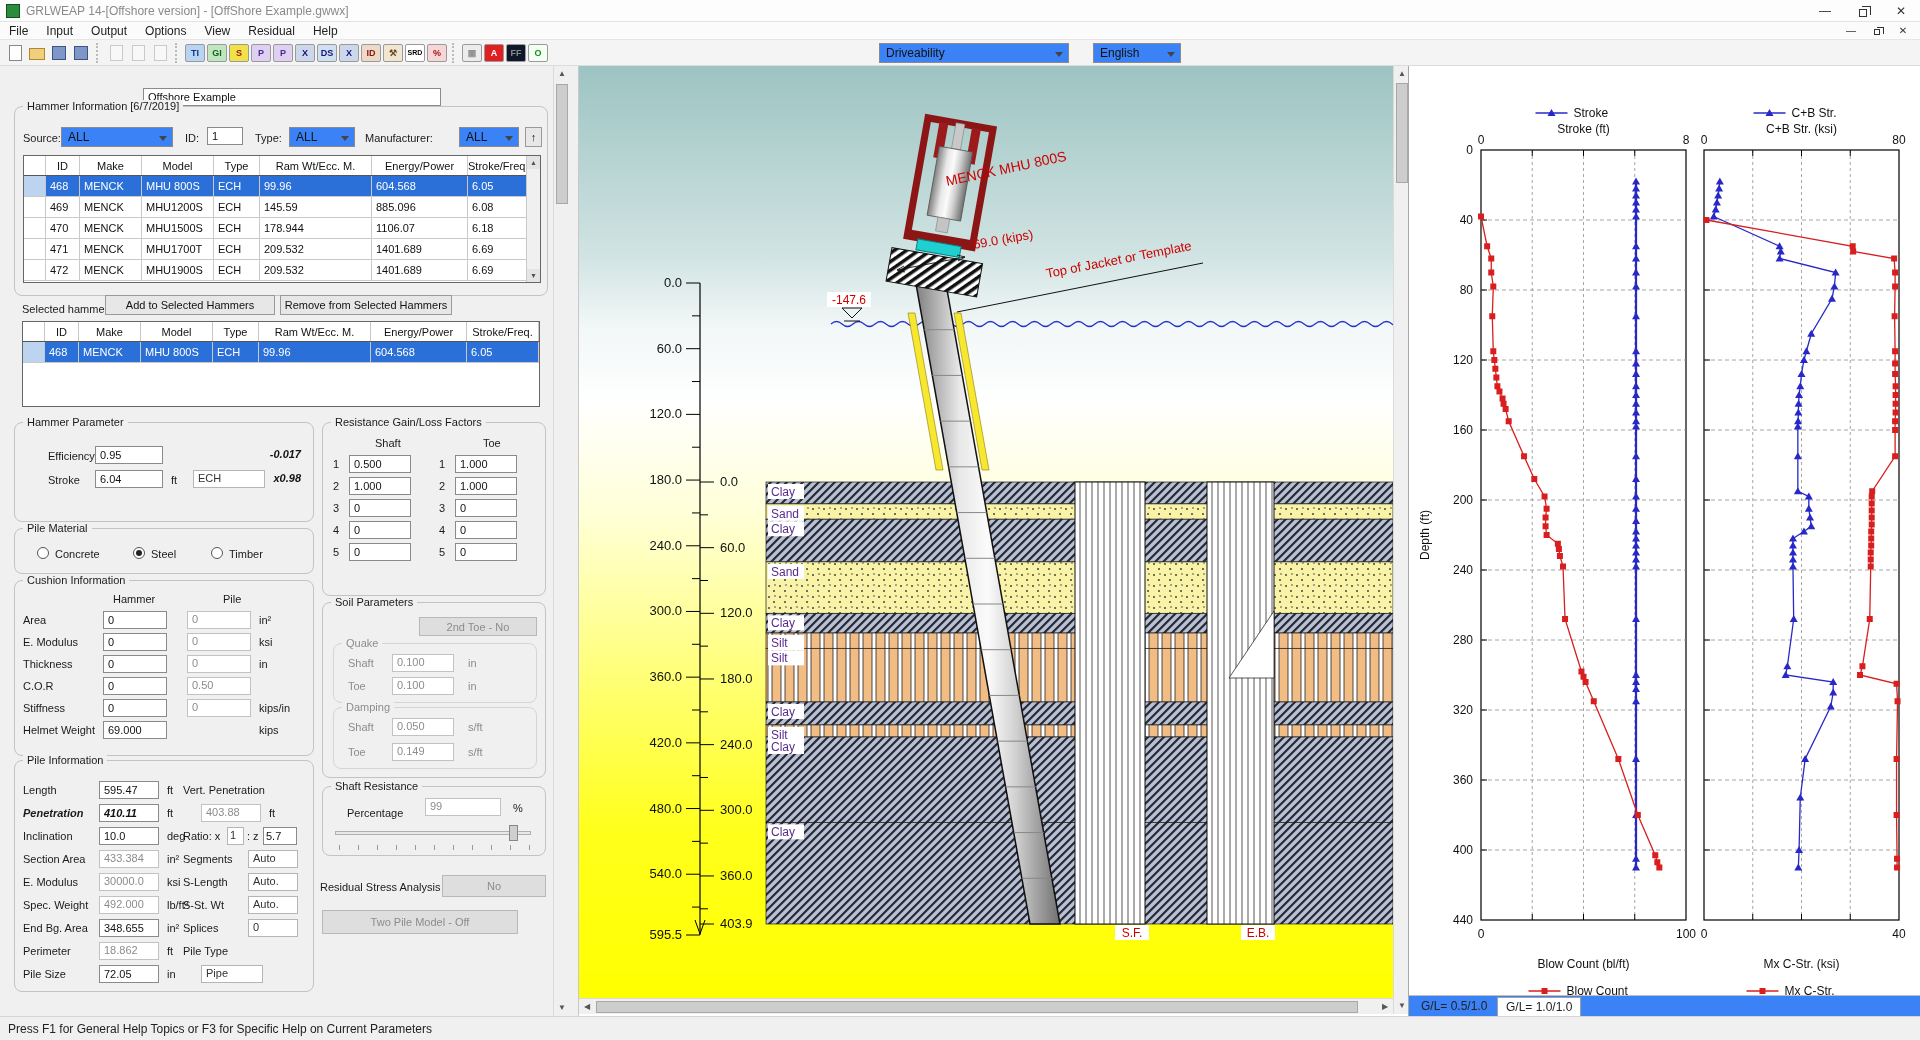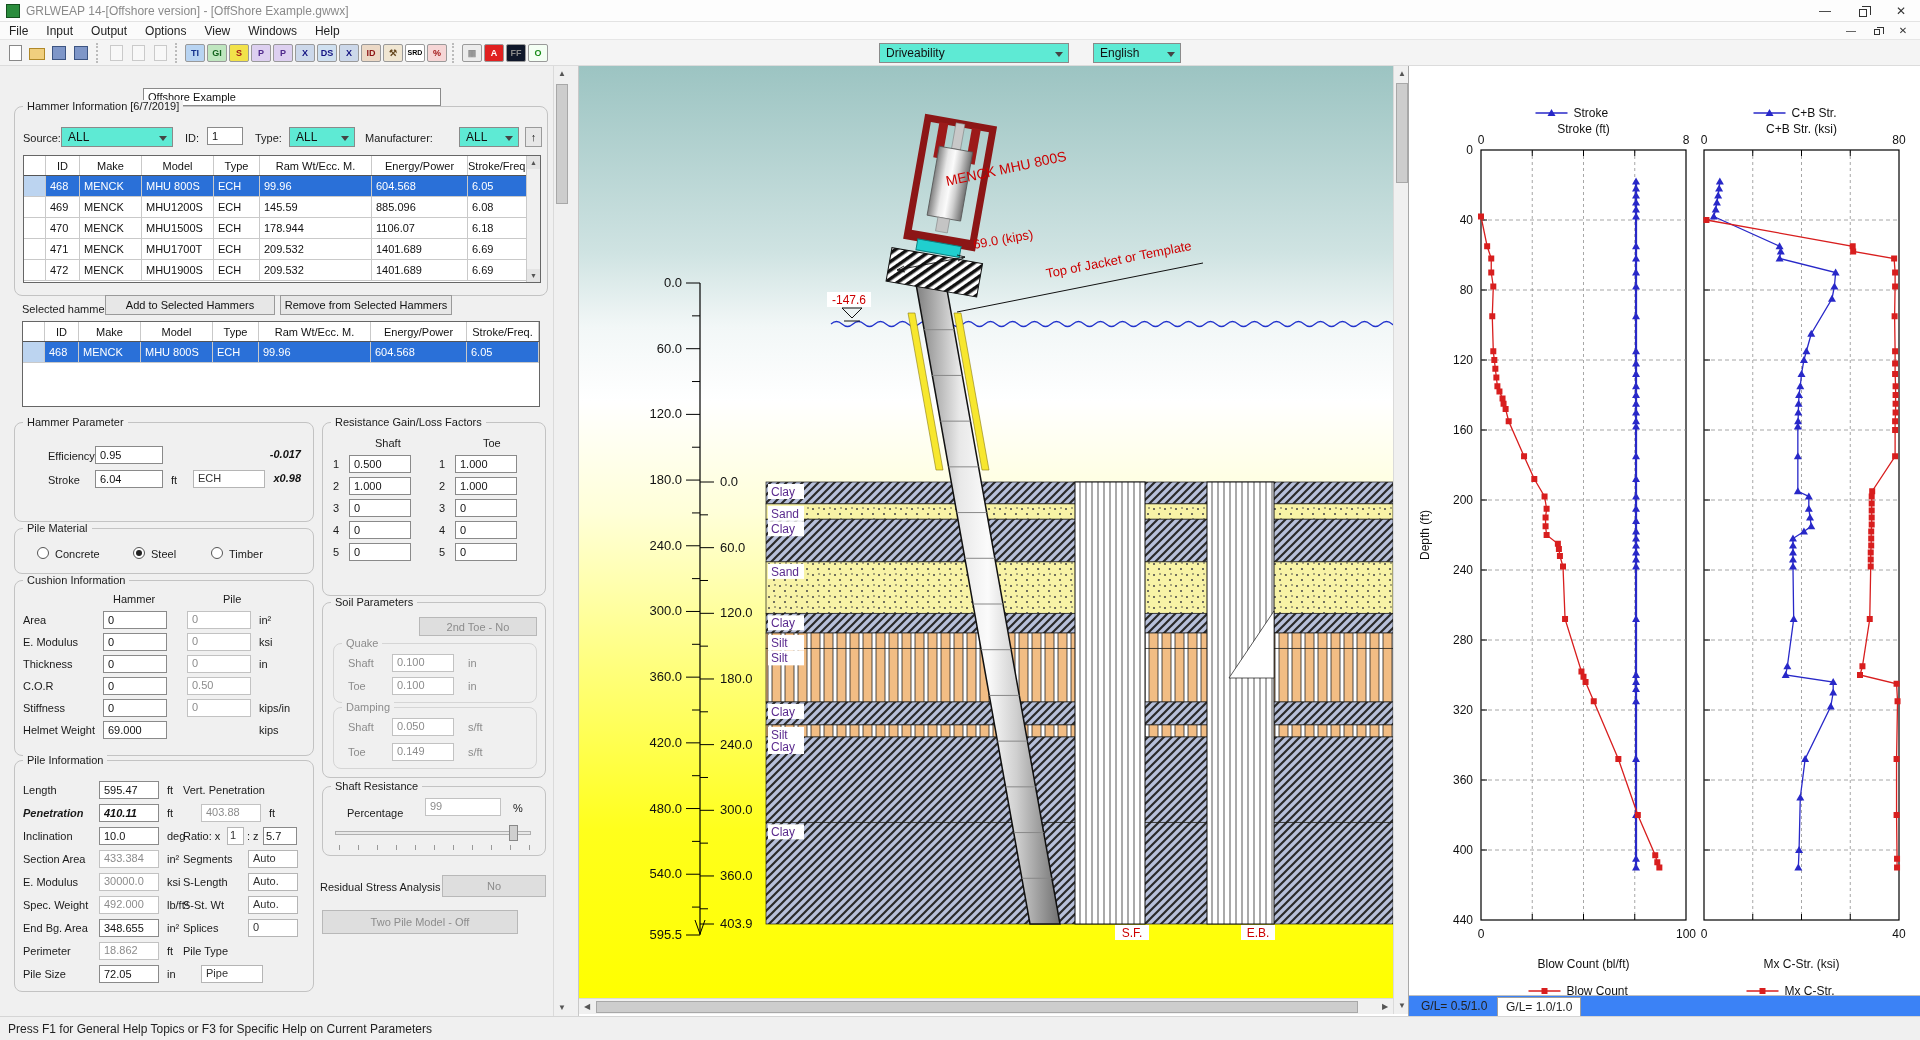--- a/index.html
+++ b/index.html
@@ -23,21 +23,21 @@
   #menubar .childbtns .restore-glyph::before { width:6px; height:6px; left:2px; top:-3px; }
 
   #toolbar { position:absolute; left:0; top:40px; width:1920px; height:26px; background:#f4f4f4; border-bottom:1px solid #dcdcdc; display:flex; align-items:center; padding-left:4px; }
   .tsep { width:5px; height:20px; border-left:2px dotted #bbb; margin:0 4px; }
   .ticon { width:20px; height:18px; margin:0 1px; border:1px solid transparent; display:flex; align-items:center; justify-content:center; font-weight:bold; font-size:9px; border-radius:2px; }
   .ticon.boxed { border:1px solid #9a9a9a; }
   .ticon.dis { opacity:.38; }
   .ic-sheet { width:13px; height:16px; background:#fff; border:1px solid #888; }
   .ic-folder { width:16px; height:12px; background:#f0cf7e; border:1px solid #b08828; margin-top:3px; }
   .ic-floppy { width:14px; height:14px; background:#7e96c8; border:1px solid #3c5482; }
-  .combo { position:relative; background:#5eead4; border:1px solid #8a8a8a; height:20px; font-size:12px; padding:2px 18px 2px 6px; }
+  .combo { position:relative; background:#3b82f6; border:1px solid #8a8a8a; height:20px; font-size:12px; padding:2px 18px 2px 6px; }
   .combo .carrow, .carrow { position:absolute; right:5px; top:8px; width:0; height:0; border-left:4px solid transparent; border-right:4px solid transparent; border-top:5px solid #444; }
   #tb-analysis { width:190px; margin-left:330px; }
   #tb-lang { width:88px; margin-left:24px; }
 
   
   #main { position:absolute; left:0; top:66px; width:1920px; height:950px; background:#f0f0f0; }
   #leftpanel { position:absolute; left:0; top:0; width:578px; height:950px; background:#f0f0f0; }
   #middlepanel { position:absolute; left:578px; top:0; width:830px; height:950px; background:#fff; border-left:1px solid #c8c8c8; }
   #rightpanel { position:absolute; left:1408px; top:0; width:512px; height:950px; background:#fff; border-left:1px solid #a8a8a8; }
 
@@ -101,21 +101,21 @@
   <div class="childbtns">
     <div class="winbtn">—</div>
     <div class="winbtn"><span class="restore-glyph"></span></div>
     <div class="winbtn">✕</div>
   </div>
 <div class="mitem">File</div>
     <div class="mitem">Input</div>
     <div class="mitem">Output</div>
     <div class="mitem">Options</div>
     <div class="mitem">View</div>
-    <div class="mitem">Windows</div>
+    <div class="mitem">Residual</div>
     <div class="mitem">Help</div>
   </div>
 
 <div id="toolbar">
   <span id="tbicons" style="display:flex;align-items:center;">
       <div class="ticon">
         <span class="ic-sheet"></span>
       </div>
       <div class="ticon">
         <span class="ic-folder"></span>

